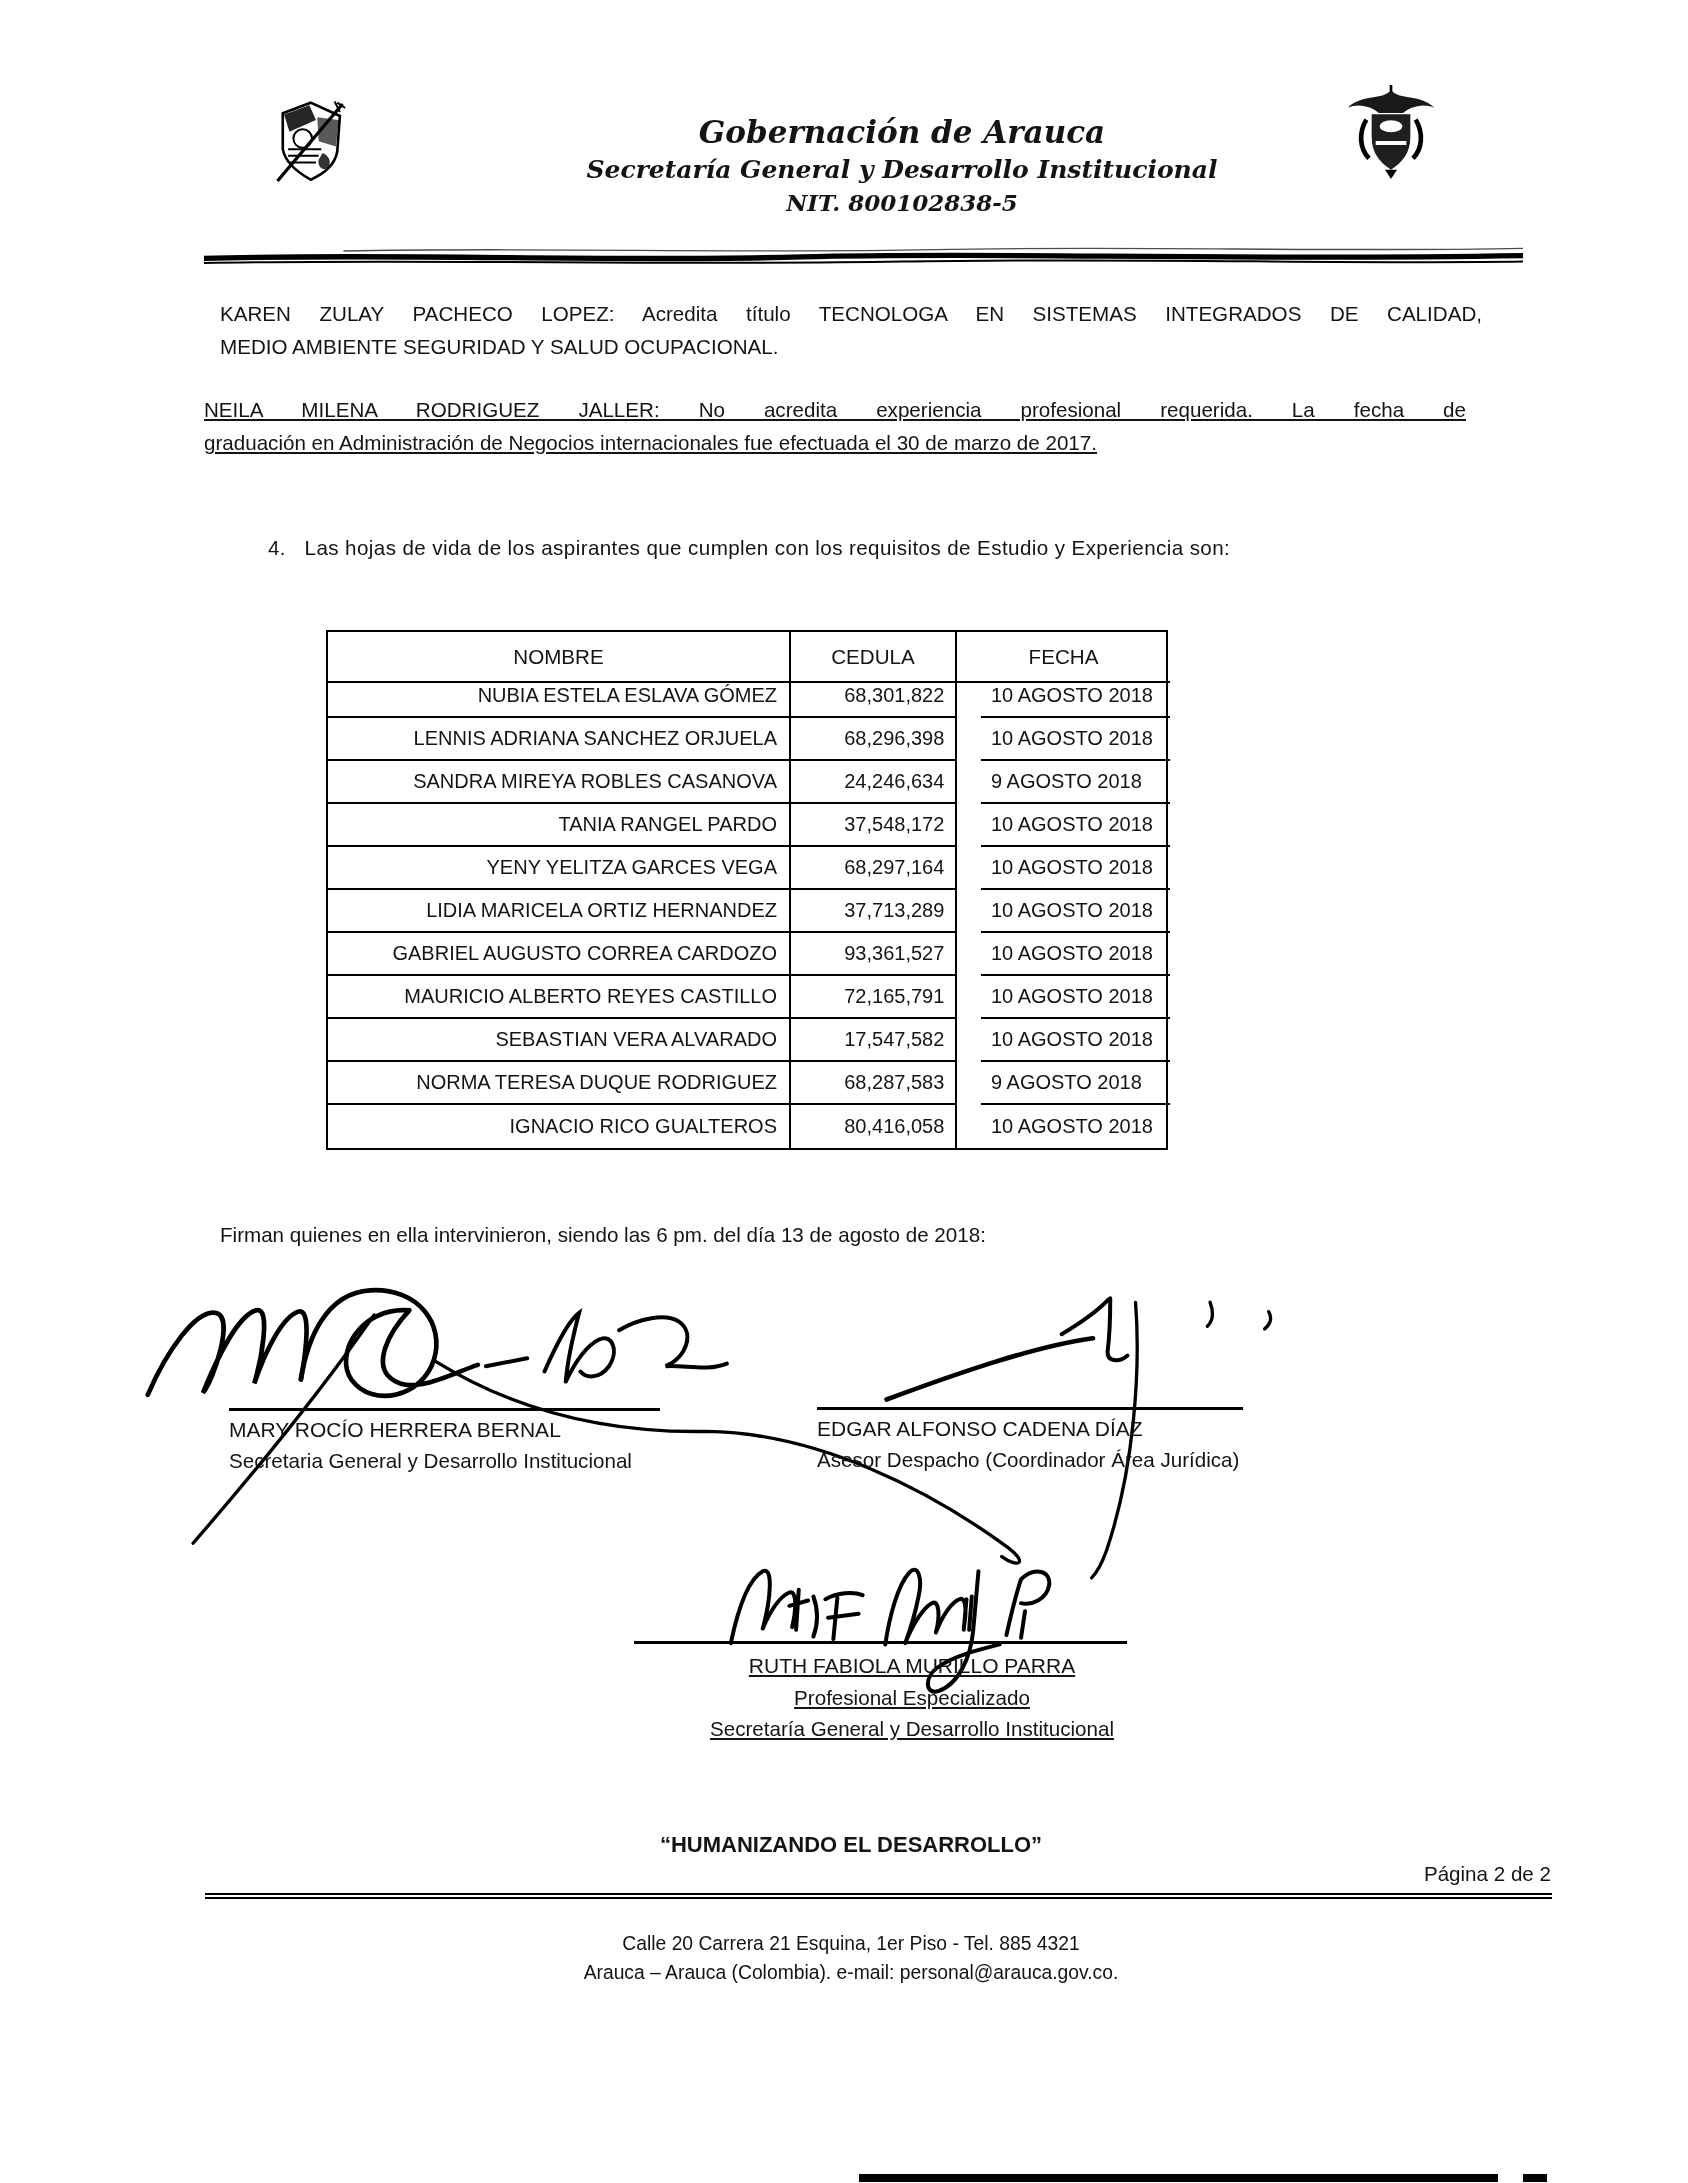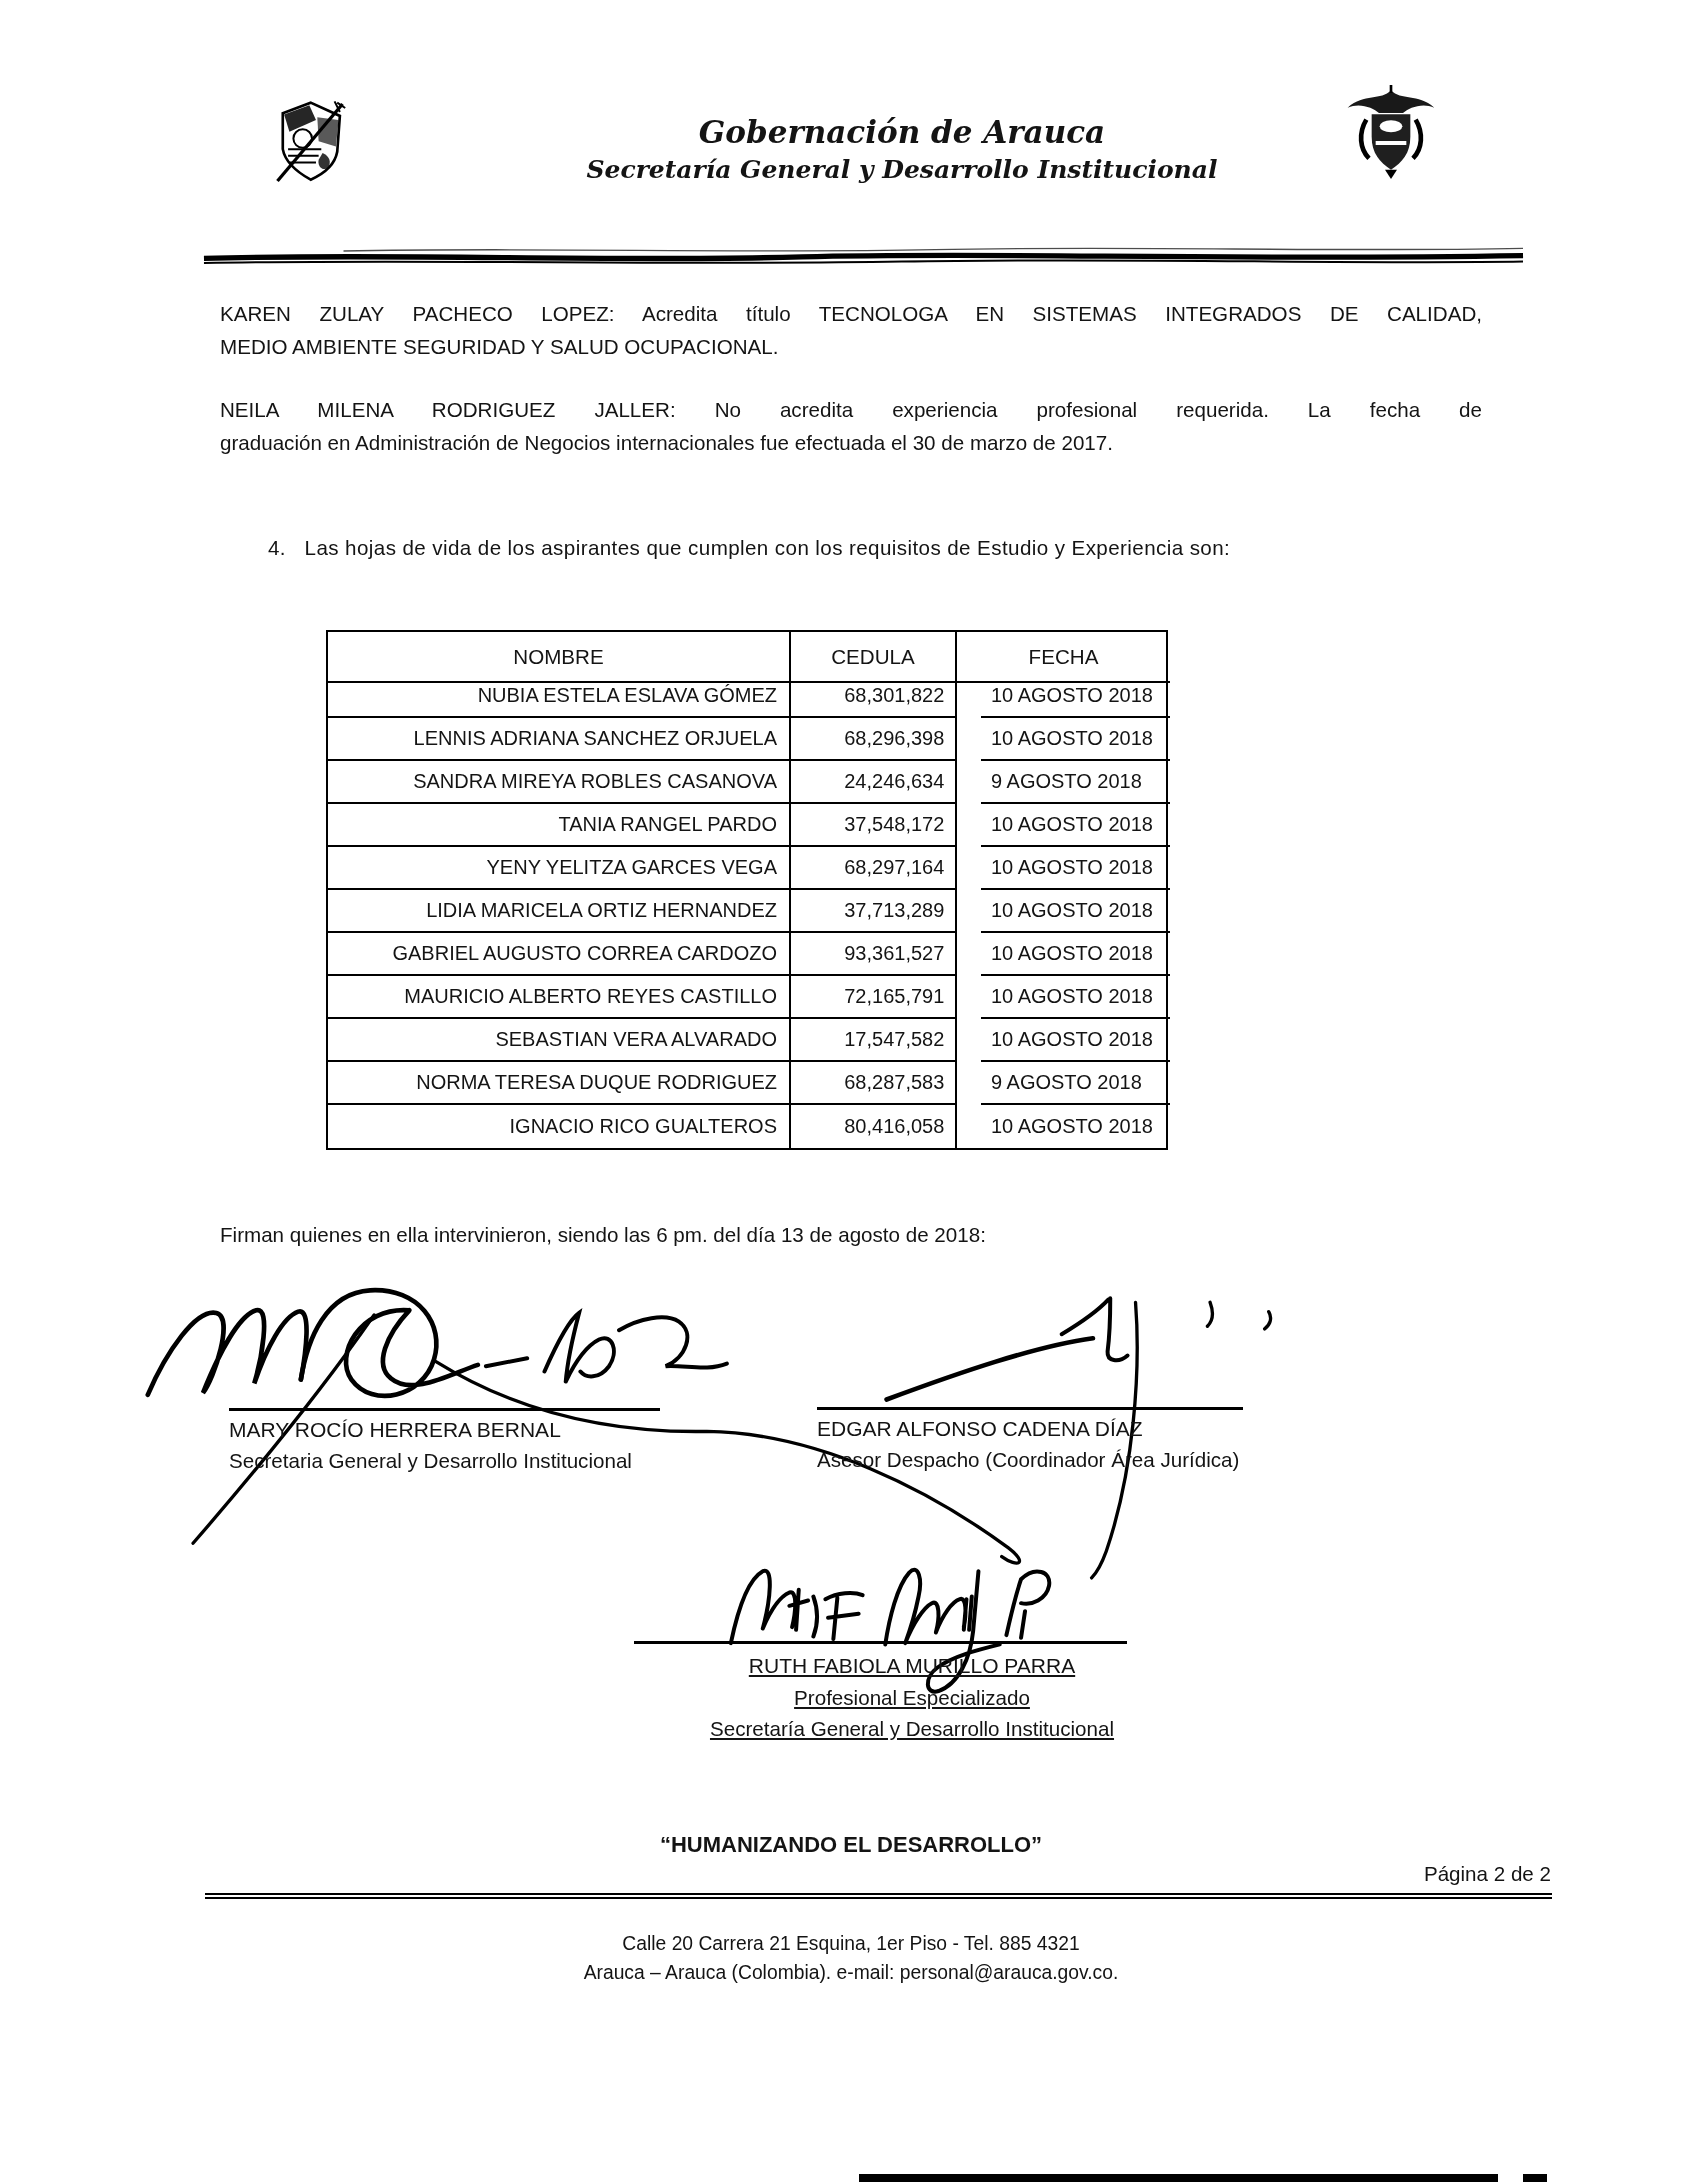--- a/index.html
+++ b/index.html
@@ -72,20 +72,21 @@
   <circle cx="40" cy="58" r="14" fill="#fff" stroke="#000" stroke-width="3"></circle>
   <path d="M18,74 h50 M18,84 h46 M20,94 h40" stroke="#000" stroke-width="3" fill="none"></path>
   <path d="M70,80 C80,84 84,94 78,102 C70,108 62,100 64,90 Z" fill="#000" opacity="0.8"></path>
   <path d="M2,122 L100,6" stroke="#000" stroke-width="5"></path>
   <path d="M92,4 L104,12 M96,18 L88,2" stroke="#000" stroke-width="3"></path>
 </svg>
 
 <div class="abs hdr-text" style="left:569px; top:113px; width:666px;">
   <div class="hdr-org">Gobernación de Arauca</div>
   <div class="hdr-dept">Secretaría General y Desarrollo Institucional</div>
+  <div class="hdr-nit">NIT. 800102838-5</div>
 </div>
 
 <svg class="abs" style="left:1341px; top:81px;" width="100" height="100" viewBox="0 0 150 150">
   <path d="M10,40 C35,18 60,30 75,14 C90,30 115,18 140,40 C122,32 102,40 93,48 L57,48 C48,40 28,32 10,40 Z" fill="#000" opacity="0.9"></path>
   <path d="M75,6 L75,18" stroke="#000" stroke-width="4"></path>
   <path d="M46,50 h58 v34 C104,108 92,122 75,133 C58,122 46,108 46,84 Z" fill="#000" opacity="0.88"></path>
   <ellipse cx="75" cy="68" rx="17" ry="9" fill="#fff"></ellipse>
   <rect x="52" y="90" width="46" height="6" fill="#fff"></rect>
   <path d="M38,58 C26,78 28,102 42,116" stroke="#000" stroke-width="7" fill="none"></path>
   <path d="M112,58 C124,78 122,102 108,116" stroke="#000" stroke-width="7" fill="none"></path>
@@ -96,21 +97,21 @@
   <path d="M0,20 C300,12 600,26 900,18 C1200,10 1500,24 1985,16" stroke="#000" stroke-width="8" fill="none"></path>
   <path d="M0,27 C350,21 700,31 1050,25 C1400,19 1700,29 1985,25" stroke="#000" stroke-width="3" fill="none"></path>
   <path d="M210,9 C500,3 800,13 1100,7 C1400,1 1700,11 1985,5" stroke="#000" stroke-width="2" fill="none" opacity="0.7"></path>
 </svg>
 
 <div class="abs para" style="left:220px; top:297px;">
   <div class="jline">KAREN ZULAY PACHECO LOPEZ: Acredita título TECNOLOGA EN SISTEMAS INTEGRADOS DE CALIDAD,</div>
   <div class="line">MEDIO AMBIENTE SEGURIDAD Y SALUD OCUPACIONAL.</div>
 </div>
 
-<div class="abs para" style="left:220px; top:393px;">
+<div class="abs para" style="left:204px; top:393px;text-decoration:underline;">
   <div class="jline">NEILA MILENA RODRIGUEZ JALLER: No acredita experiencia profesional requerida. La fecha de</div>
   <div class="line">graduación en Administración de Negocios internacionales fue efectuada el 30 de marzo de 2017.</div>
 </div>
 
 <div class="abs item-row" style="left:268px; top:536px;">
   <span>4.</span>
   <span>Las hojas de vida de los aspirantes que cumplen con los requisitos de Estudio y Experiencia son:</span>
 </div>
 
 <div class="abs doc-table" style="left:326px; top:630px; width:842px;">

